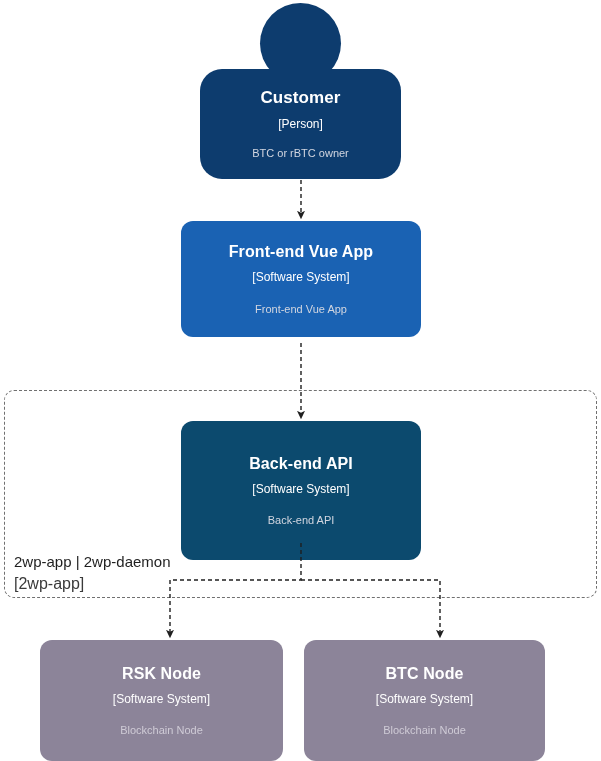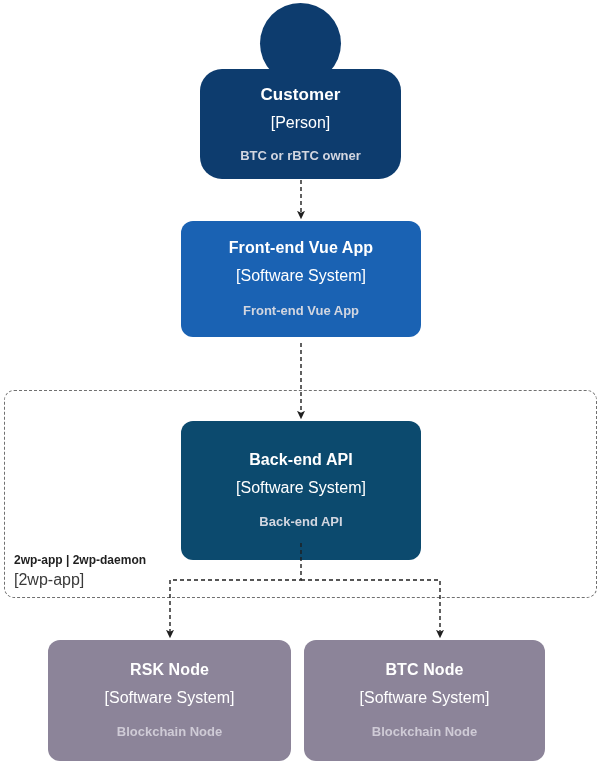--- a/index.html
+++ b/index.html
@@ -34,29 +34,29 @@
     padding: 6px 10px;
   }
   .c4-title {
     font-size: 16px;
     font-weight: bold;
     color: #ffffff;
     line-height: 1.25;
     letter-spacing: 0.1px;
   }
   .c4-type {
-    font-size: 16px;
+    font-size: 12px;
     font-weight: normal;
     color: #ffffff;
     line-height: 1.3;
     margin-top: 8px;
   }
   .c4-desc {
-    font-size: 13px;
-    font-weight: bold;
+    font-size: 11px;
+    font-weight: normal;
     color: #d2d6e0;
     line-height: 1.3;
     margin-top: 16px;
   }
   .c4-desc.muted {
     color: #cfcbd6;
   }
 
   
   #person-customer {
@@ -103,21 +103,21 @@
     background: #1a62b3;
   }
   #sys-backend {
     left: 181px;
     top: 421px;
     width: 240px;
     height: 139px;
     background: #0c4a6e;
   }
   #sys-rsk {
-    left: 48px;
+    left: 40px;
     top: 640px;
     width: 243px;
     height: 121px;
     background: #8c8499;
   }
   #sys-btc {
     left: 304px;
     top: 640px;
     width: 241px;
     height: 121px;
@@ -136,22 +136,22 @@
     border-radius: 10px;
     background: transparent;
   }
   #boundary-label-wrap {
     position: absolute;
     left: 14px;
     top: 553px;
     text-align: left;
   }
   #boundary-title {
-    font-size: 12px;
-    font-weight: bold;
+    font-size: 15px;
+    font-weight: normal;
     color: #1f1f1f;
     line-height: 1.25;
     text-align: right;
   }
   #boundary-type {
     font-size: 16px;
     font-weight: normal;
     color: #3a3a3a;
     line-height: 1.3;
     margin-top: 2px;

